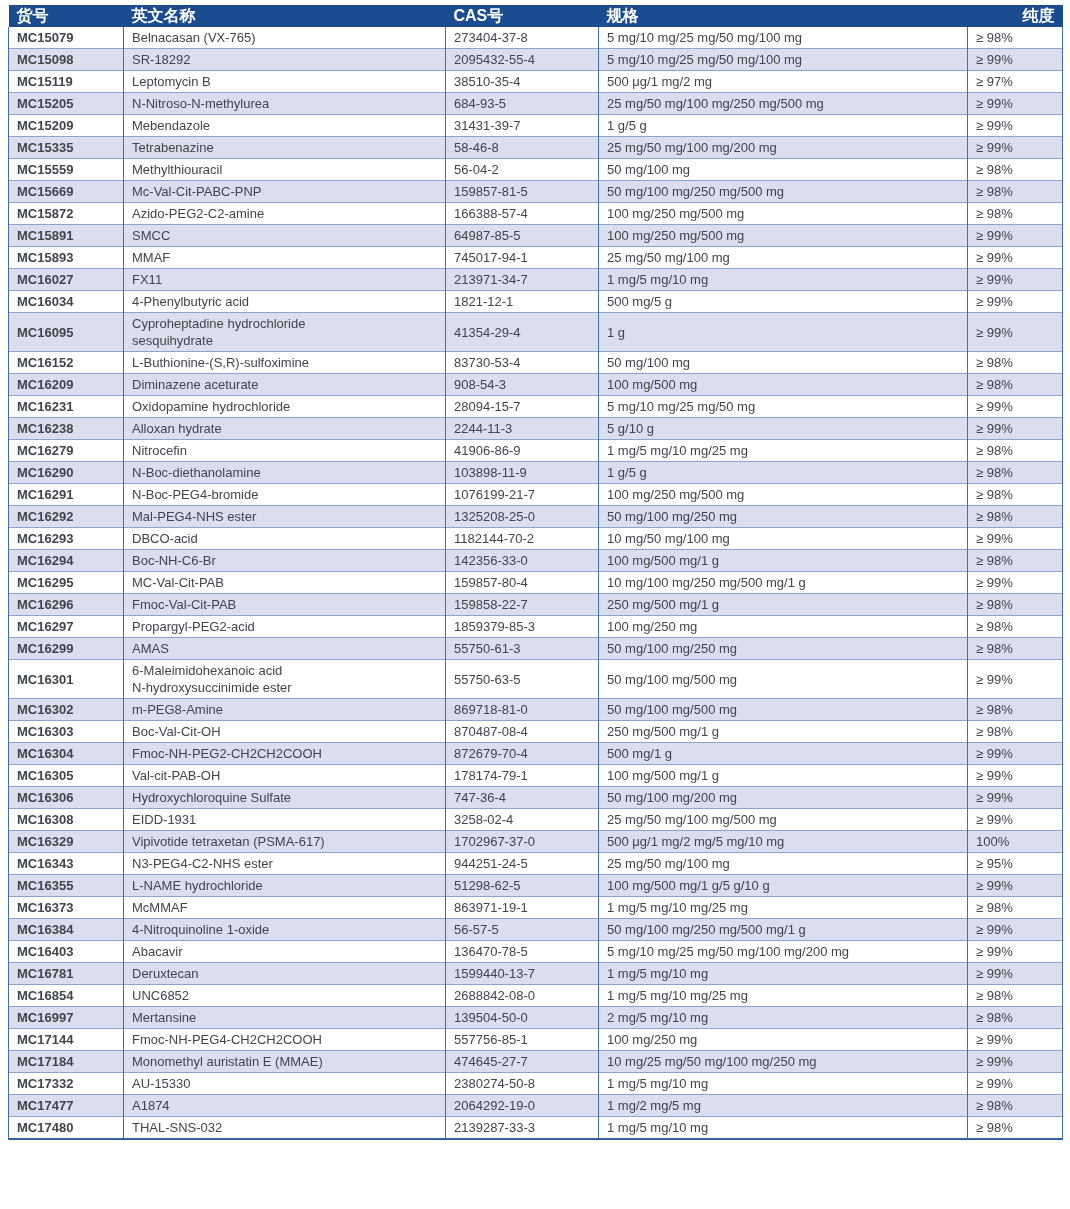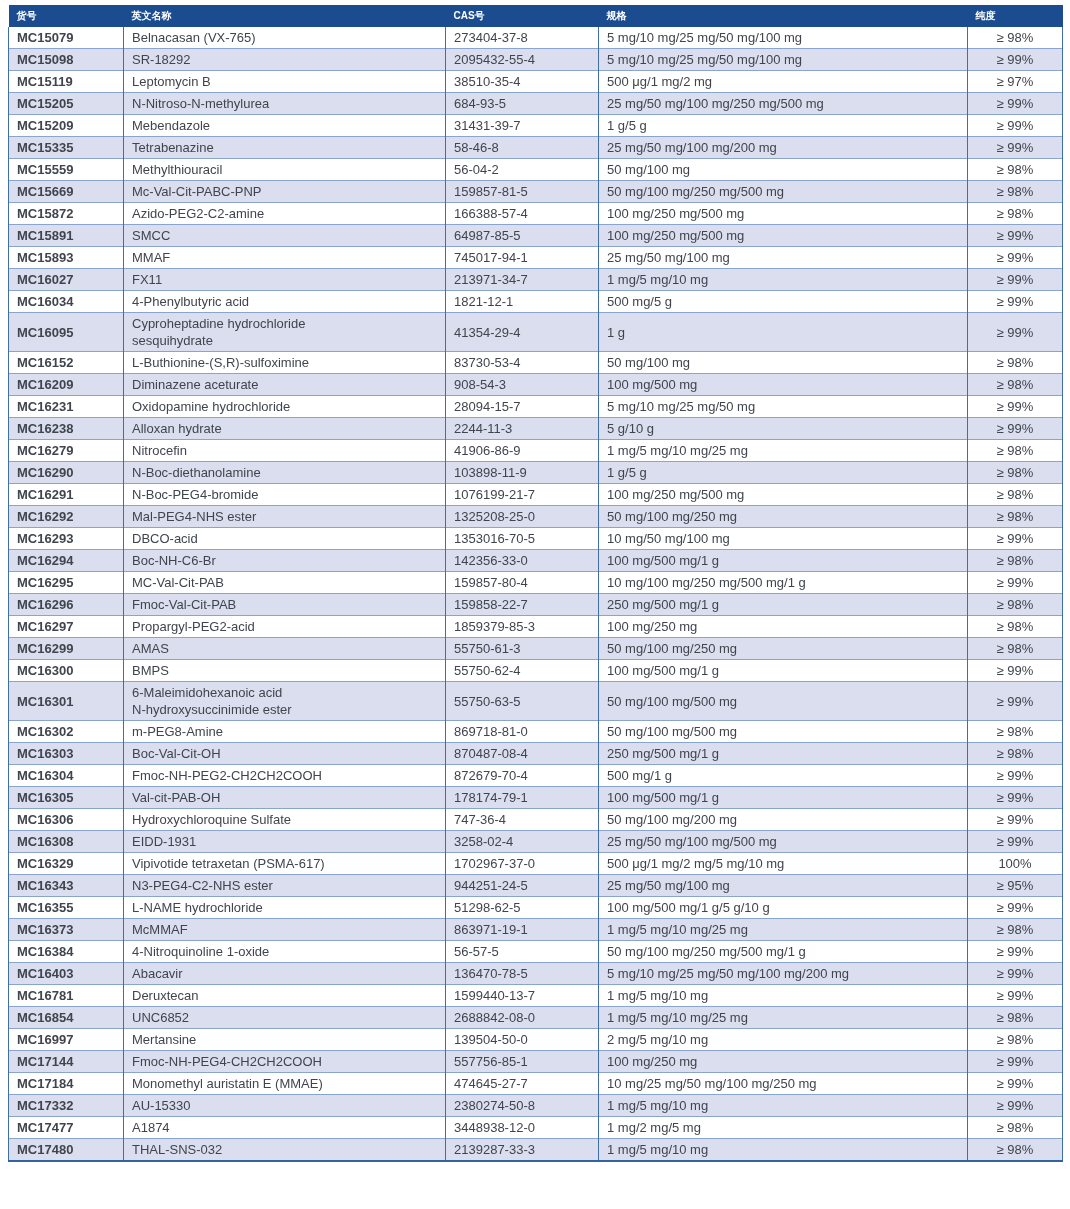--- a/index.html
+++ b/index.html
@@ -19,30 +19,30 @@
     font-size:13px;
     border-bottom:2px solid var(--bottom-border);
   }
   col.c-code{width:115px;}
   col.c-name{width:322px;}
   col.c-cas{width:153px;}
   col.c-spec{width:369px;}
   col.c-purity{width:95px;}
   thead th{
     background:var(--header-bg);color:var(--header-text);
-    font-weight:bold;font-size:10px;text-align:left;
+    font-weight:bold;font-size:16px;text-align:left;
     padding:3px 8px;height:16px;line-height:16px;
   }
-  thead th.h-purity{}
+  thead th.h-purity{text-align:right;}
   tbody td{
     padding:2px 8px;line-height:17px;height:17px;
     vertical-align:middle;overflow:hidden;white-space:nowrap;
   }
   tbody td.c-name{white-space:pre-line;}
-  tbody td.c-purity{text-align:center;white-space:nowrap;}
+  tbody td.c-purity{white-space:nowrap;}
   tbody td + td{border-left:1px solid var(--grid-line);}
   tbody td:first-child{border-left:1px solid var(--grid-line);font-weight:bold;}
   tbody td:last-child{border-right:1px solid var(--grid-line);}
   tbody tr:nth-child(even){
     background:var(--row-alt-bg);
     border-top:1px solid var(--stripe-border);
     border-bottom:1px solid var(--stripe-border);
   }
 </style>
 </head>
@@ -242,21 +242,21 @@
     <td class="c-code">MC16292</td>
     <td class="c-name">Mal-PEG4-NHS ester</td>
     <td class="c-cas">1325208-25-0</td>
     <td class="c-spec">50 mg/100 mg/250 mg</td>
     <td class="c-purity">≥ 98%</td>
   </tr>
 
   <tr>
     <td class="c-code">MC16293</td>
     <td class="c-name">DBCO-acid</td>
-    <td class="c-cas">1353016-70-5</td>
+    <td class="c-cas">1182144-70-2</td>
     <td class="c-spec">10 mg/50 mg/100 mg</td>
     <td class="c-purity">≥ 99%</td>
   </tr>
 
   <tr>
     <td class="c-code">MC16294</td>
     <td class="c-name">Boc-NH-C6-Br</td>
     <td class="c-cas">142356-33-0</td>
     <td class="c-spec">100 mg/500 mg/1 g</td>
     <td class="c-purity">≥ 98%</td>
@@ -287,27 +287,20 @@
   </tr>
 
   <tr>
     <td class="c-code">MC16299</td>
     <td class="c-name">AMAS</td>
     <td class="c-cas">55750-61-3</td>
     <td class="c-spec">50 mg/100 mg/250 mg</td>
     <td class="c-purity">≥ 98%</td>
   </tr>
 
-  <tr>
-    <td class="c-code">MC16300</td>
-    <td class="c-name">BMPS</td>
-    <td class="c-cas">55750-62-4</td>
-    <td class="c-spec">100 mg/500 mg/1 g</td>
-    <td class="c-purity">≥ 99%</td>
-  </tr>
 
   <tr>
     <td class="c-code">MC16301</td>
     <td class="c-name">6-Maleimidohexanoic acid
 N-hydroxysuccinimide ester</td>
     <td class="c-cas">55750-63-5</td>
     <td class="c-spec">50 mg/100 mg/500 mg</td>
     <td class="c-purity">≥ 99%</td>
   </tr>
 
@@ -452,21 +445,21 @@
     <td class="c-code">MC17332</td>
     <td class="c-name">AU-15330</td>
     <td class="c-cas">2380274-50-8</td>
     <td class="c-spec">1 mg/5 mg/10 mg</td>
     <td class="c-purity">≥ 99%</td>
   </tr>
 
   <tr>
     <td class="c-code">MC17477</td>
     <td class="c-name">A1874</td>
-    <td class="c-cas">3448938-12-0</td>
+    <td class="c-cas">2064292-19-0</td>
     <td class="c-spec">1 mg/2 mg/5 mg</td>
     <td class="c-purity">≥ 98%</td>
   </tr>
 
   <tr>
     <td class="c-code">MC17480</td>
     <td class="c-name">THAL-SNS-032</td>
     <td class="c-cas">2139287-33-3</td>
     <td class="c-spec">1 mg/5 mg/10 mg</td>
     <td class="c-purity">≥ 98%</td>

